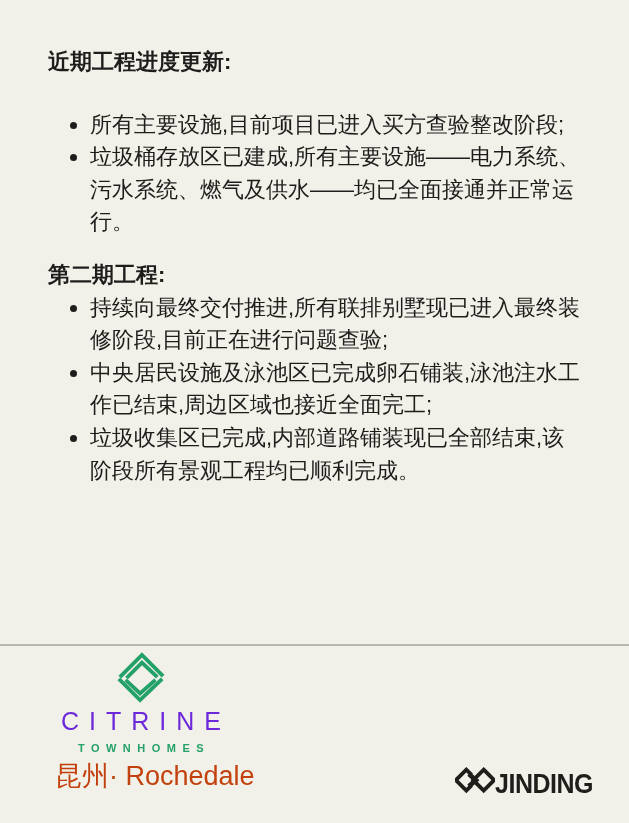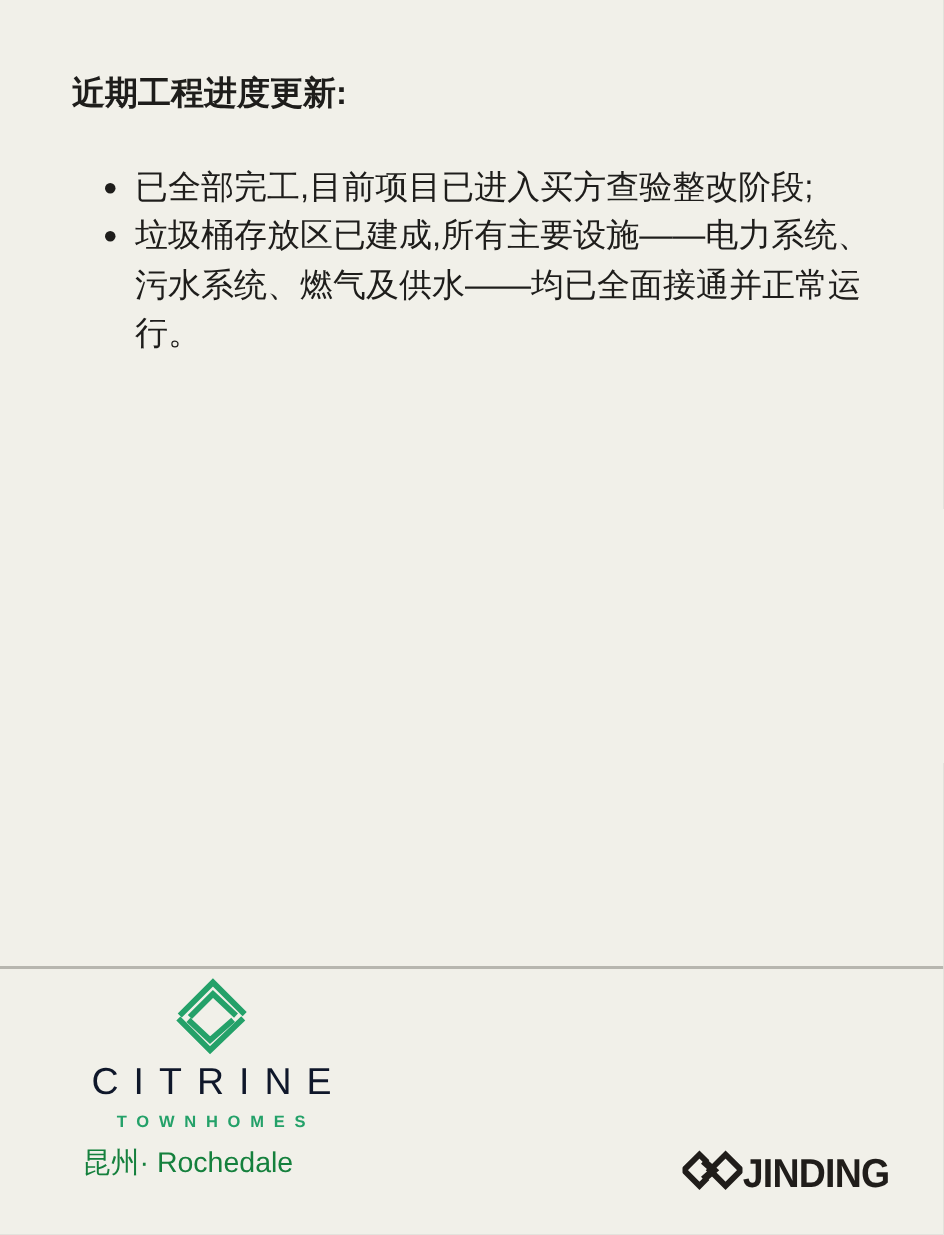--- a/index.html
+++ b/index.html
@@ -49,38 +49,38 @@
     width: 232px;
     text-align: center;
   }
   .citrine-block svg { display: block; margin: 0 auto; }
   .brand-wordmark {
     margin-top: 2px;
     font-size: 25px;
     font-weight: 400;
     letter-spacing: 10px;
     padding-left: 10px; 
-    color: #0f172a;
+    color: #6d28d9;
     white-space: nowrap;
   }
   .brand-tagline {
     margin-top: 6px;
     font-size: 11px;
     font-weight: 600;
     letter-spacing: 6.5px;
     padding-left: 6px;
     color: #24A169;
     white-space: nowrap;
   }
   .location {
     position: absolute;
     left: 55px; top: 112px;
-    font-size: 19px;
+    font-size: 27px;
     line-height: 36px;
-    color: #15803d;
+    color: #c2410c;
     white-space: nowrap;
   }
   .jinding {
     position: absolute;
     right: 36px; top: 120px;
     display: flex;
     align-items: center;
     gap: 0;
   }
   .partner-wordmark {
@@ -95,25 +95,33 @@
 <body>
 
 <div class="page">
 
   <div class="content">
 
     <p class="doc-title">近期工程进度更新:</p>
 
     <div class="section">
       <ul class="bullets">
-        <li>已全部完工,目前项目已进入买方查验整改阶段;</li>
+        <li>所有主要设施,目前项目已进入买方查验整改阶段;</li>
         <li>垃圾桶存放区已建成,所有主要设施——电力系统、污水系统、燃气及供水——均已全面接通并正常运行。</li>
       </ul>
     </div>
 
+    <div class="section">
+      <p class="section-heading">第二期工程:</p>
+      <ul class="bullets">
+        <li>持续向最终交付推进,所有联排别墅现已进入最终装修阶段,目前正在进行问题查验;</li>
+        <li>中央居民设施及泳池区已完成卵石铺装,泳池注水工作已结束,周边区域也接近全面完工;</li>
+        <li>垃圾收集区已完成,内部道路铺装现已全部结束,该阶段所有景观工程均已顺利完成。</li>
+      </ul>
+    </div>
 
 
   </div>
 
   <div class="divider"></div>
 
   <div class="footer">
 
     <div class="citrine-block">
       <span>

